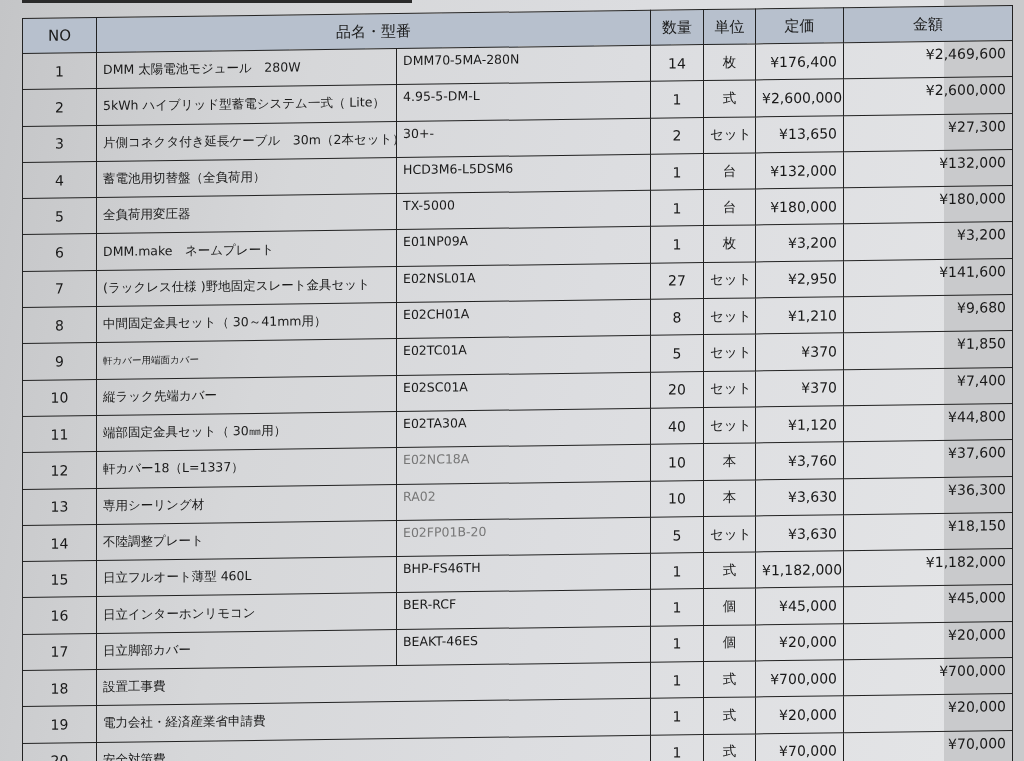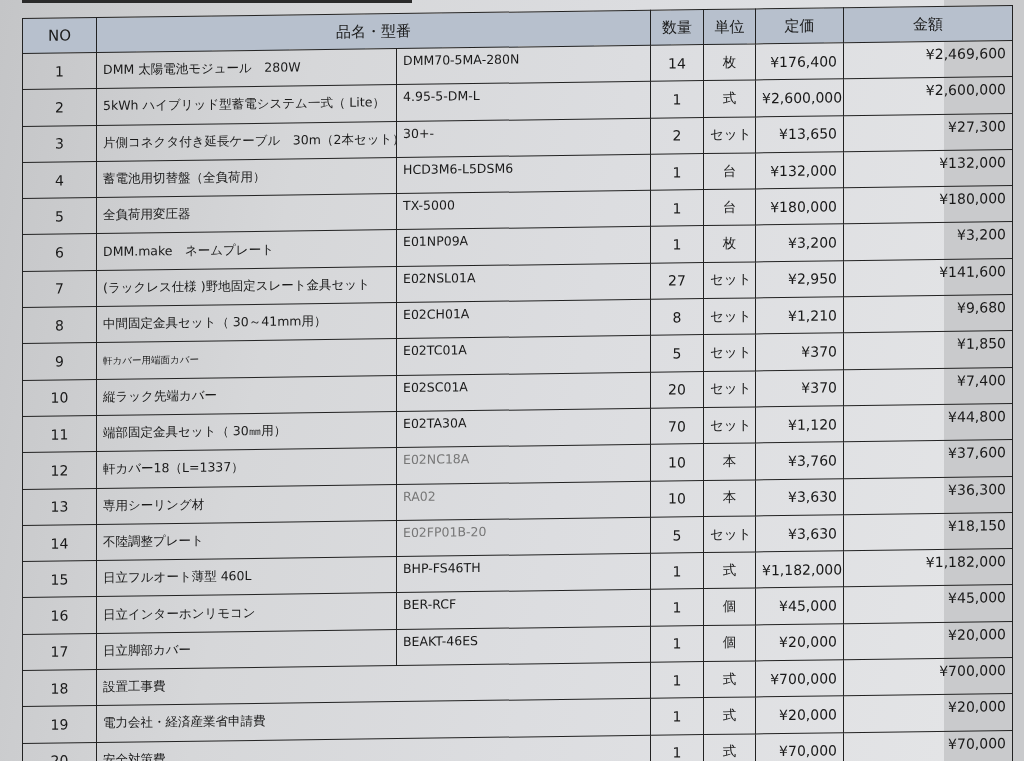--- a/index.html
+++ b/index.html
@@ -193,21 +193,21 @@
           <td class="model">E02SC01A</td>
           <td class="qty">20</td>
           <td class="unit">セット</td>
           <td class="price">¥370</td>
           <td class="amount">¥7,400</td>
         </tr>
         <tr>
           <td class="no">11</td>
           <td class="name">端部固定金具セット（ 30㎜用）</td>
           <td class="model">E02TA30A</td>
-          <td class="qty">70</td>
+          <td class="qty">40</td>
           <td class="unit">セット</td>
           <td class="price">¥1,120</td>
           <td class="amount">¥44,800</td>
         </tr>
         <tr>
           <td class="no">12</td>
           <td class="name">軒カバー18（L=1337）</td>
           <td class="model faint">E02NC18A</td>
           <td class="qty">10</td>
           <td class="unit">本</td>

